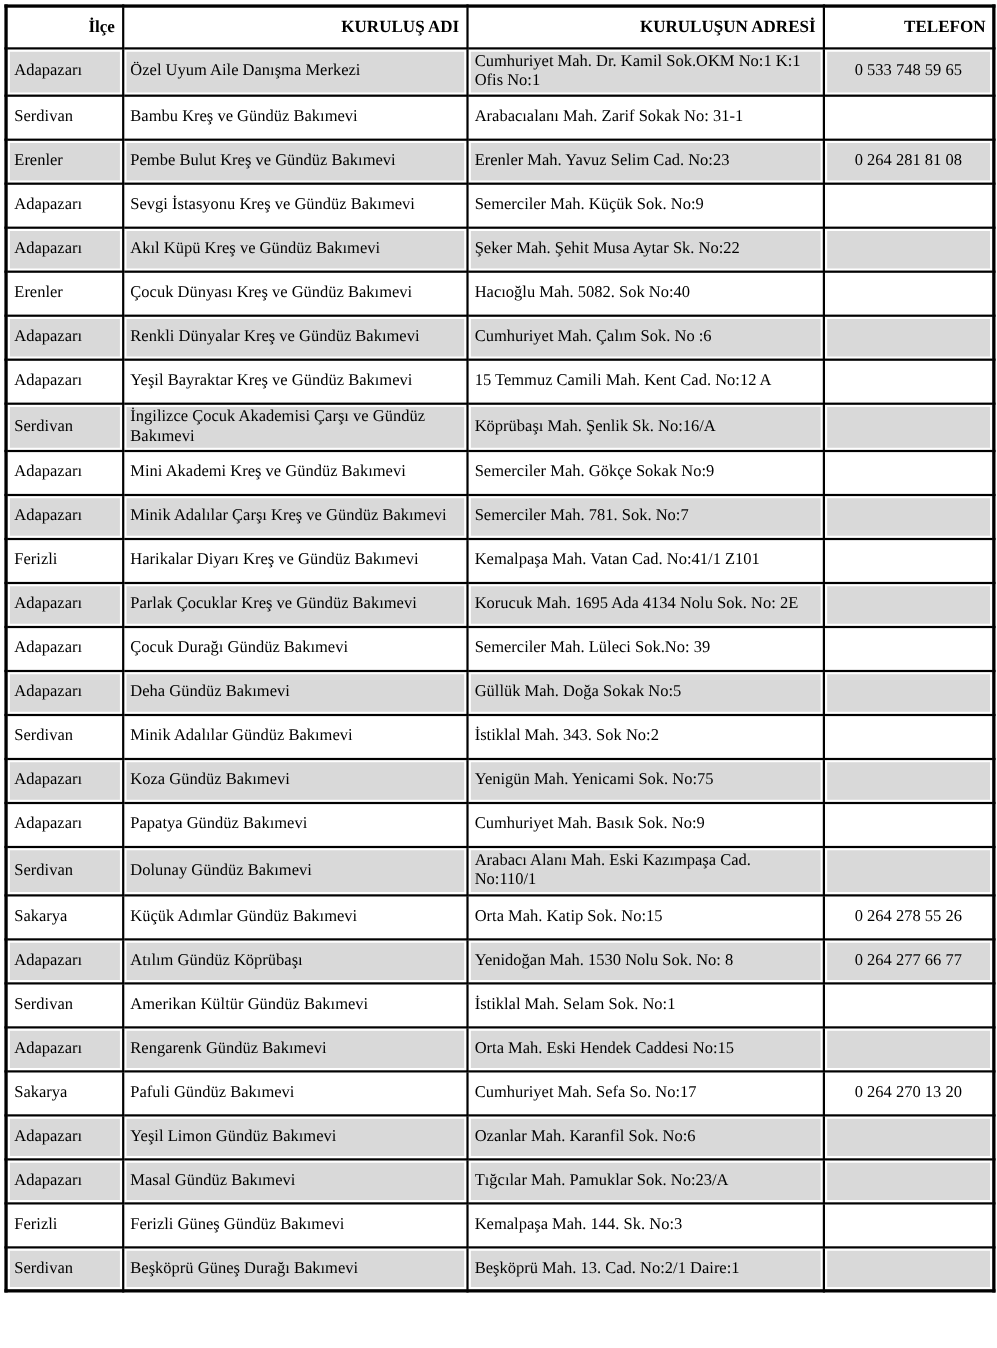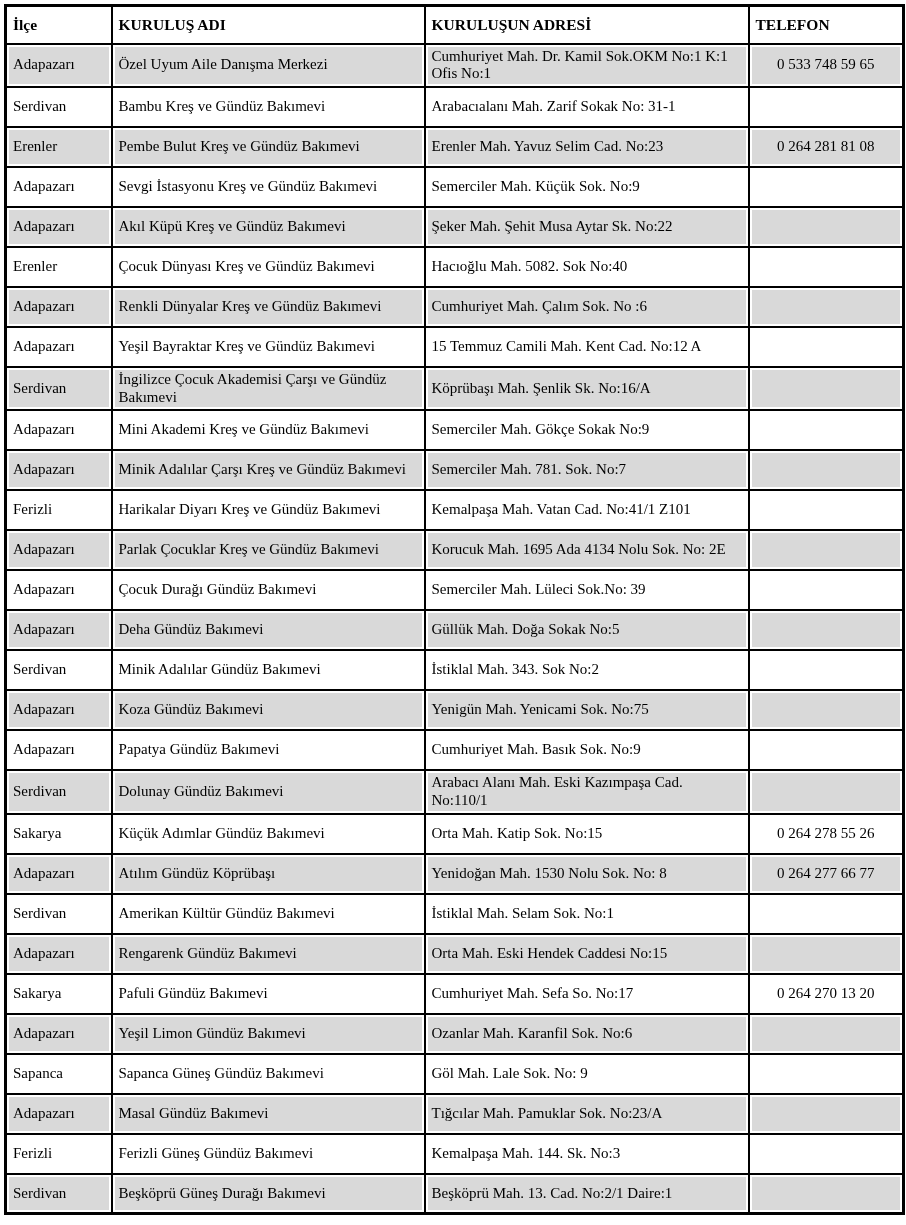--- a/index.html
+++ b/index.html
@@ -33,21 +33,21 @@
     font-size:15px;
     line-height:1.18;
     padding:3px 6px;
     overflow:hidden;
     word-wrap:break-word;
   }
   table.directory thead tr{height:38px;}
   table.directory tbody tr{height:40px;}
   table.directory th{
     font-weight:bold;
-    text-align:left;
+    text-align:right;
     font-size:15.5px;
     background:#ffffff;
   }
   td.col-district, td.col-name, td.col-address{text-align:left;}
   td.col-phone{text-align:center;margin-left:14px;}
   tr.shaded td{
     background:var(--shade-color);
     box-shadow:inset 0 0 0 2px #ffffff;
   }
 </style>
@@ -214,26 +214,20 @@
           <td class="col-name">Pafuli Gündüz Bakımevi</td>
           <td class="col-address">Cumhuriyet Mah. Sefa So. No:17</td>
           <td class="col-phone">0 264 270 13 20</td>
         </tr>
         <tr class="shaded">
           <td class="col-district">Adapazarı</td>
           <td class="col-name">Yeşil Limon Gündüz Bakımevi</td>
           <td class="col-address">Ozanlar Mah. Karanfil Sok. No:6</td>
           <td class="col-phone"></td>
         </tr>
-        <tr>
-          <td class="col-district">Sapanca</td>
-          <td class="col-name">Sapanca Güneş Gündüz Bakımevi</td>
-          <td class="col-address">Göl Mah. Lale Sok. No: 9</td>
-          <td class="col-phone"></td>
-        </tr>
         <tr class="shaded">
           <td class="col-district">Adapazarı</td>
           <td class="col-name">Masal Gündüz Bakımevi</td>
           <td class="col-address">Tığcılar Mah. Pamuklar Sok. No:23/A</td>
           <td class="col-phone"></td>
         </tr>
         <tr>
           <td class="col-district">Ferizli</td>
           <td class="col-name">Ferizli Güneş Gündüz Bakımevi</td>
           <td class="col-address">Kemalpaşa Mah. 144. Sk. No:3</td>

